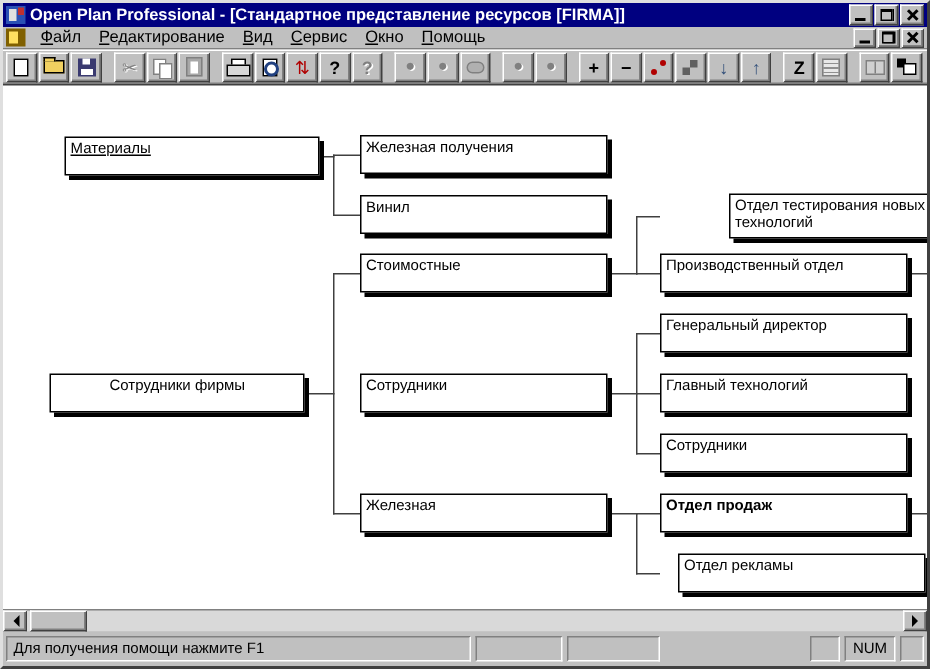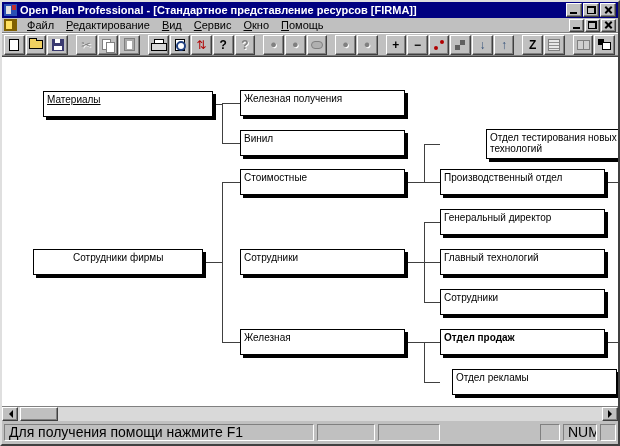--- a/index.html
+++ b/index.html
@@ -98,21 +98,21 @@
     padding:0;display:flex;align-items:center;justify-content:center;flex:0 0 auto;}
   .tri-l{width:0;height:0;border:4px solid transparent;border-right-color:#000;margin-left:-3px;}
   .tri-r{width:0;height:0;border:4px solid transparent;border-left-color:#000;margin-right:-3px;}
   .track{flex:1 1 auto;position:relative;}
   .thumb{position:absolute;left:2px;top:0;width:38px;height:14px;background:#c0c0c0;
     border:1px solid;border-color:#fff #404040 #404040 #fff;box-shadow:inset -1px -1px 0 #808080;}
   
   .statusbar{height:23px;flex:0 0 auto;display:flex;align-items:center;gap:3px;
     padding:2px 2px 3px 2px;background:#c0c0c0;}
   .panel{height:17px;border:1px solid;border-color:#808080 #fff #fff #808080;
-    font-size:14px;line-height:15px;padding:0 4px;color:#000;white-space:nowrap;overflow:hidden;}
+    font-size:10px;line-height:15px;padding:0 4px;color:#000;white-space:nowrap;overflow:hidden;}
   .p-msg{width:310px;}
   .p-a{width:58px;}
   .p-b{width:62px;}
   .p-c{width:20px;margin-left:auto;}
   .p-num{width:34px;text-align:center;}
   .p-d{width:16px;}
 </style>
 </head>
 <body>
 

